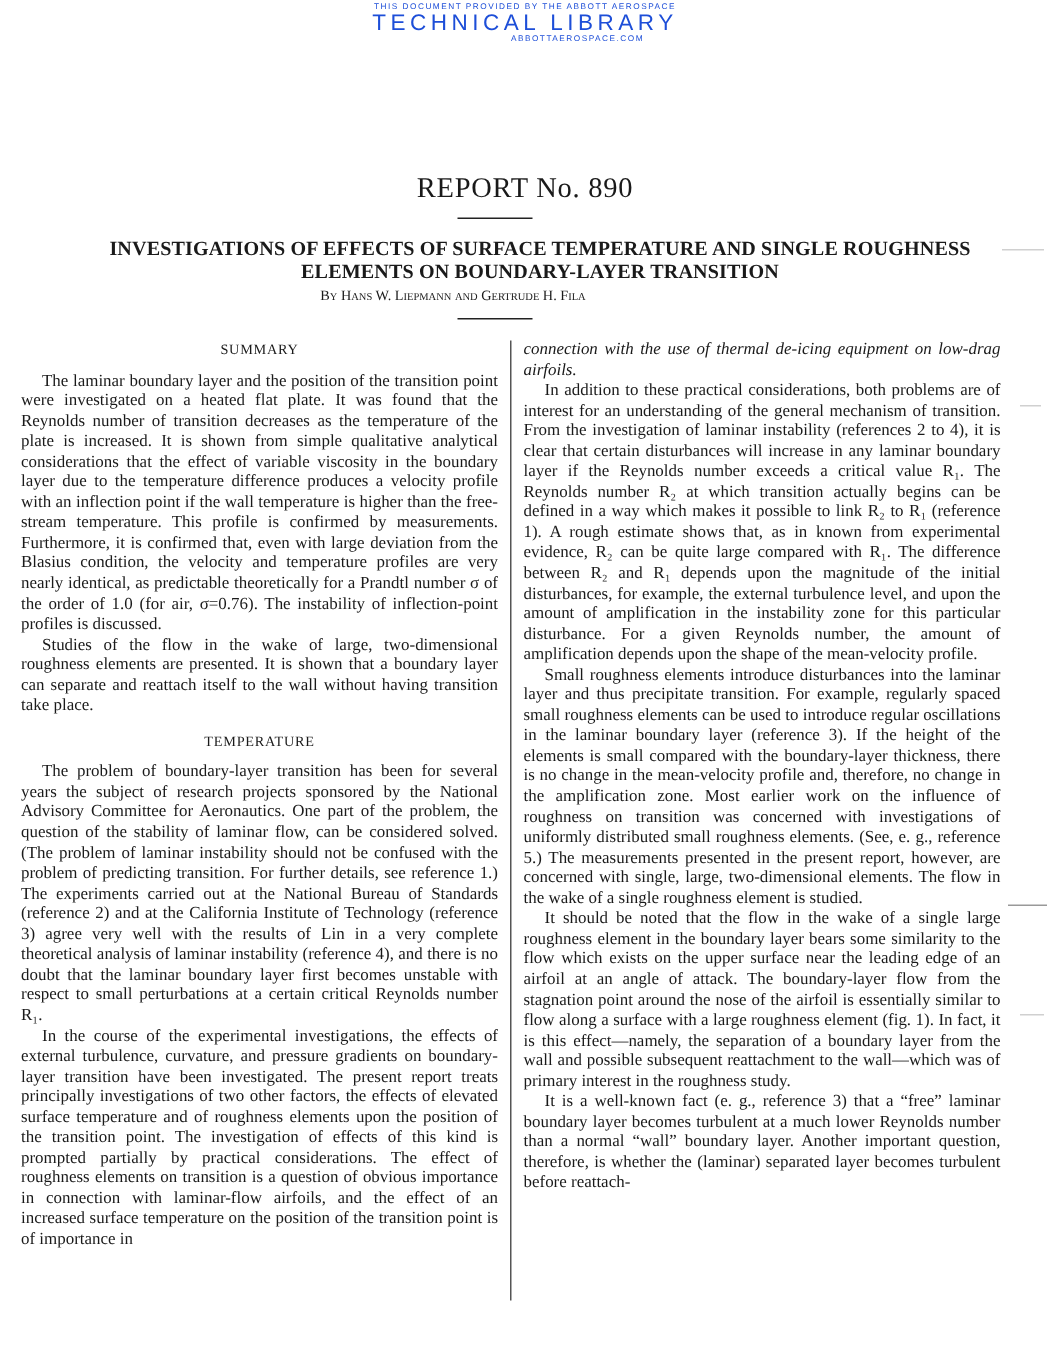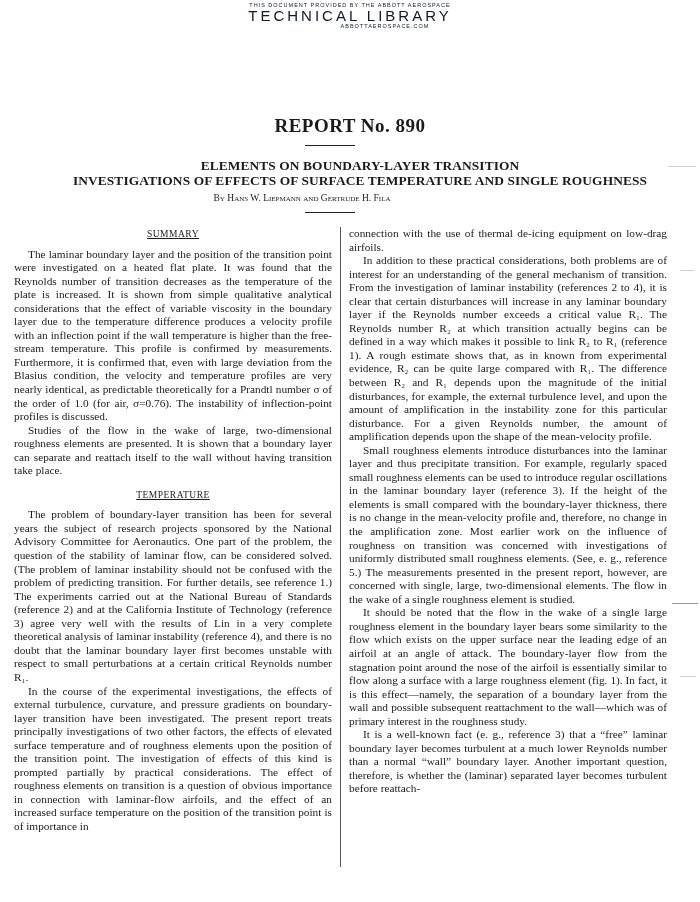--- a/index.html
+++ b/index.html
@@ -2,68 +2,68 @@
 <html><head>
 <meta charset="utf-8">
 <style>
   html, body { margin:0; padding:0; }
   body {
     width:700px; height:902px; background:#ffffff; position:relative; overflow:hidden;
     font-family:"Liberation Serif","DejaVu Serif",serif; color:#1a1a1a;
   }
   .watermark {
     position:absolute; top:2px; left:0; width:700px; text-align:center;
-    color:#0f172a; font-family:"Liberation Sans","DejaVu Sans",sans-serif;
+    color:#1d4ed8; font-family:"Liberation Sans","DejaVu Sans",sans-serif;
   }
   .wm-top { font-size:5.5px; letter-spacing:1px; }
   .wm-main { font-size:15px; letter-spacing:3px; line-height:15px; }
   .wm-sub { font-size:5.5px; letter-spacing:1px; margin-left:70px; }
   .report-no {
     position:absolute; top:115px; left:0; width:700px; text-align:center;
-    font-size:19px; font-weight:bold; letter-spacing:0.5px;
+    font-size:19px; font-weight:normal; letter-spacing:0.5px;
   }
   .rule { position:absolute; height:1px; background:#222; width:50px; left:305px; }
   .title {
     position:absolute; top:158px; left:40px; width:640px; text-align:center;
     font-size:13.4px; font-weight:bold; line-height:15px; letter-spacing:0.1px;
   }
   .authors {
     position:absolute; top:193px; left:0; width:604px; text-align:center;
     font-size:9.5px; font-variant:small-caps;
   }
   .col {
     position:absolute; top:227px; font-size:11.3px; line-height:13.55px; text-align:justify;
   }
   .col-left { left:14px; width:318px; }
   .col-right { left:349px; width:318px; top:227px; }
   .divider { position:absolute; left:340px; top:227px; width:1px; height:640px; background:#555; }
   .heading {
-    text-align:center; font-size:9.5px; letter-spacing:0.5px; margin:1px 0 6px 0;text-decoration:underline;
+    text-align:center; font-size:9.5px; letter-spacing:0.5px; margin:1px 0 6px 0;
   }
   p { margin:0; text-indent:14px; }
-  p.noindent { text-indent:0; }
+  p.noindent { text-indent:0;font-style:italic; }
   .italic { }
   .gap { height:10px; }
   .page-num { position:absolute; top:924px; left:618px; font-size:10px; }
   .margin-mark { position:absolute; height:1px; background:#d0d0d0; }
 </style>
 </head>
 <body>
 
 <div class="watermark">
   <div class="wm-top">THIS DOCUMENT PROVIDED BY THE ABBOTT AEROSPACE</div>
   <div class="wm-main">TECHNICAL LIBRARY</div>
   <div class="wm-sub">ABBOTTAEROSPACE.COM</div>
 </div>
 
 <div class="report-no">REPORT No. 890</div>
 <div class="rule" style="top:145px;"></div>
 <div class="title">
+  <div>INVESTIGATIONS OF EFFECTS OF SURFACE TEMPERATURE AND SINGLE ROUGHNESS</div>
   <div>ELEMENTS ON BOUNDARY-LAYER TRANSITION</div>
-  <div>INVESTIGATIONS OF EFFECTS OF SURFACE TEMPERATURE AND SINGLE ROUGHNESS</div>
 </div>
 <div class="authors">By Hans W. Liepmann and Gertrude H. Fila</div>
 <div class="rule" style="top:212px;"></div>
 
 <div class="col col-left">
   <div class="heading">SUMMARY</div>
   <p class="italic">The laminar boundary layer and the position of the transition point were investigated on a heated flat plate. It was found that the Reynolds number of transition decreases as the temperature of the plate is increased. It is shown from simple qualitative analytical considerations that the effect of variable viscosity in the boundary layer due to the temperature difference produces a velocity profile with an inflection point if the wall temperature is higher than the free-stream temperature. This profile is confirmed by measurements. Furthermore, it is confirmed that, even with large deviation from the Blasius condition, the velocity and temperature profiles are very nearly identical, as predictable theoretically for a Prandtl number σ of the order of 1.0 (for air, σ=0.76). The instability of inflection-point profiles is discussed.</p>
   <p class="italic">Studies of the flow in the wake of large, two-dimensional roughness elements are presented. It is shown that a boundary layer can separate and reattach itself to the wall without having transition take place.</p>
   <div class="gap"></div>
   <div class="heading">TEMPERATURE</div>

